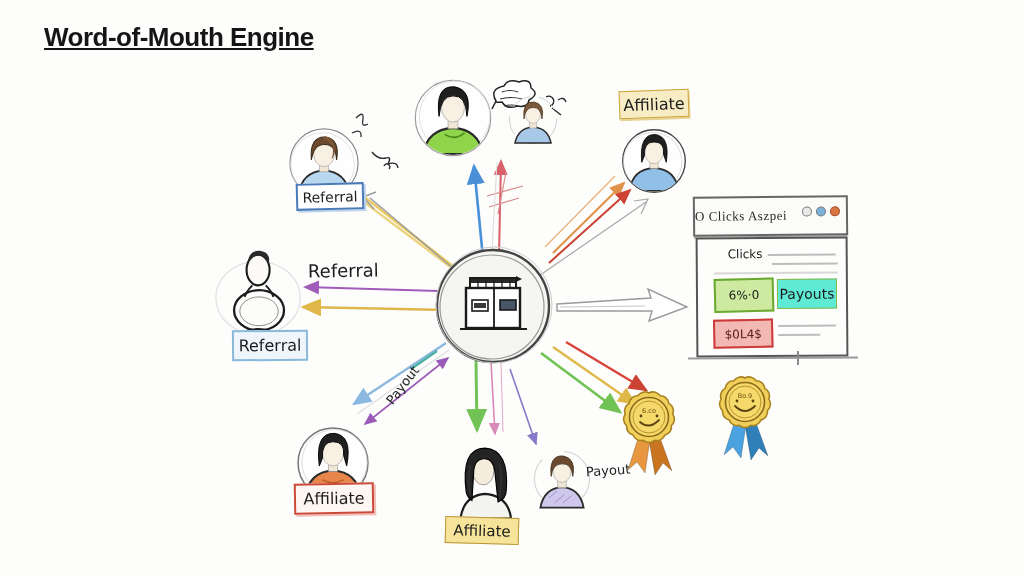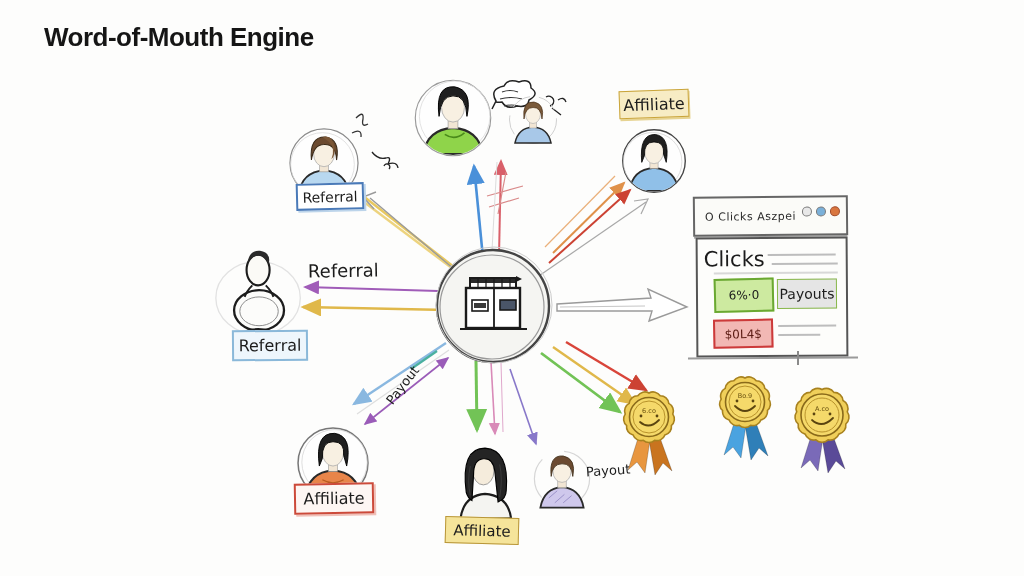--- a/index.html
+++ b/index.html
@@ -1,42 +1,42 @@
 <!DOCTYPE html>
 <html><head>
 <meta charset="utf-8">
 <style>
   html,body{margin:0;padding:0;}
   body{width:1024px;height:576px;overflow:hidden;background:#fff;}
   #stage{position:relative;width:1024px;height:576px;background:#fdfdfc;font-family:"DejaVu Sans",sans-serif;}
   .abs{position:absolute;}
   .hand{font-family:"DejaVu Sans",sans-serif;color:#1c1c1c;}
-  .title{left:44px;top:22px;font-size:26px;font-weight:700;color:#151515;letter-spacing:-0.5px;font-family:"Liberation Sans",sans-serif;}
+  .title{left:44px;top:22px;font-size:26px;font-weight:700;color:#151515;letter-spacing:-0.5px;font-family:"Liberation Sans",sans-serif;text-decoration:underline;}
   .labelbox{display:flex;align-items:center;justify-content:center;background:#fff;}
   .lb-ref-tl{left:296px;top:183px;width:64px;height:23px;border:2px solid #4a7ab8;box-shadow:2px 2px 0 #bcd4ea;font-size:14px;transform:rotate(-1.5deg);}
   .lb-aff-top{left:619px;top:90px;width:68px;height:26px;background:#f7ecc4;border:1.5px solid #c9a43a;box-shadow:1px 2px 0 #e6d391;font-size:16px;transform:rotate(-2deg);}
   .lb-ref-left{left:232px;top:330px;width:72px;height:27px;background:#eef6fc;border:2px solid #8ab8d9;font-size:16px;transform:rotate(-0.5deg);}
   .lb-aff-bl{left:294px;top:483px;width:76px;height:27px;background:#fdf6f3;border:2px solid #cc4a3a;box-shadow:2px 2px 0 #f0c0b8;font-size:16px;transform:rotate(-1deg);}
   .lb-aff-bc{left:445px;top:517px;width:72px;height:25px;background:#f5e49a;border:1.5px solid #b8963a;font-size:15px;transform:rotate(1.5deg);}
   .txt-ref-mid{left:308px;top:260px;font-size:18px;transform:rotate(-1deg);}
   .txt-pay-diag{left:383px;top:398px;font-size:13px;transform:rotate(-52deg);transform-origin:left top;}
   .txt-pay-right{left:586px;top:463px;font-size:13px;transform:rotate(-4deg);}
   .dash-titlebar{left:693px;top:196px;width:151px;height:36px;background:#fbfbf8;border:2px solid #666;transform:rotate(-0.6deg);display:flex;align-items:center;box-shadow:0 3px 0 -1px #999;}
-  .dash-titlebar .ttext{margin-left:10px;font-size:11px;color:#2a2a2a;letter-spacing:0.5px;}
+  .dash-titlebar .ttext{font-size:13px;color:#2a2a2a;letter-spacing:0.5px;font-family:Liberation Serif, serif;}
   .dots{position:absolute;right:6px;top:9px;display:flex;gap:4px;}
   .dot{width:10px;height:10px;border-radius:50%;border:1.5px solid #777;box-sizing:border-box;}
   .dot.d1{background:#e8e8e8;}
   .dot.d2{background:#7ab0d9;}
   .dot.d3{background:#d9763f;border-color:#a04a28;}
   .dash-panel{left:696px;top:237px;width:148px;height:116px;background:#fdfdfb;border:2px solid #555;transform:rotate(-0.4deg);}
-  .dash-heading{left:6px;top:8px;font-size:21px;position:absolute;}
+  .dash-heading{left:30px;top:8px;font-size:12px;position:absolute;}
   .gline{position:absolute;background:#bdbdbd;height:1.5px;}
   .metric{position:absolute;display:flex;align-items:center;justify-content:center;}
   .m-green{left:16px;top:39px;width:56px;height:30px;background:#cdeaa0;border:2px solid #6aa832;font-size:12px;transform:rotate(-1deg);}
-  .m-payouts{left:79px;top:40px;width:58px;height:28px;background:#e5e5e5;border:1.5px solid #88b84a;font-size:14px;}
+  .m-payouts{left:79px;top:40px;width:58px;height:28px;background:#5eead4;border:1.5px solid #88b84a;font-size:14px;}
   .m-red{left:15px;top:80px;width:56px;height:25px;background:#f2b8b4;border:2px solid #cc3a3a;font-size:12px;color:#5a1a12;transform:rotate(-0.8deg);}
   .stand-line{left:688px;top:357px;width:170px;height:2px;background:#9a9a9a;transform:rotate(-0.3deg);}
   .stand-leg{left:797px;top:351px;width:2px;height:14px;background:#8a8a8a;}
   svg{display:block;}
   .avatar{pointer-events:auto;}
 </style>
 </head>
 <body>
 
 <div id="stage">
@@ -357,31 +357,14 @@
         <circle cx="40" cy="34" r="19.5" fill="#f5d96a" stroke="#8a6a1a" stroke-width="1.6"></circle>
         <circle cx="40" cy="34" r="16" fill="none" stroke="#b8922a" stroke-width="1"></circle>
         <text x="40" y="30" text-anchor="middle" font-size="6.5" fill="#6a5210" font-family="DejaVu Sans, sans-serif">Bo.9</text>
         <circle cx="32" cy="33" r="1.4" fill="#5a4410"></circle>
           <circle cx="48" cy="33" r="1.4" fill="#5a4410"></circle>
         <path d="M30,38 Q40,48 50,38" stroke="#5a4410" stroke-width="1.8" fill="none" stroke-linecap="round"></path>
       </g>
     </svg>
   </div>
 
-  <div class="abs" style="left:780px;top:379px;width:84px;height:114px">
-    <svg width="84" height="114" viewBox="0 0 84 114">
-      <g>
-        <polygon points="32,54 43,59 38,92 30,81 21,89" stroke="#00000033" stroke-width="1" fill="#7a6ab8"></polygon>
-        <polygon points="52,54 42,59 48,94 56,82 65,90" stroke="#00000033" stroke-width="1" fill="#5a4a98"></polygon>
-      </g>
-      <g>
-        <path fill="#f0cf5a" stroke="#a8821f" stroke-width="1.6" d="M42.0,10.5 A9,9 0 0 1 53.9,13.4 A9,9 0 0 1 63.0,21.5 A9,9 0 0 1 67.3,32.9 A9,9 0 0 1 65.8,45.0 A9,9 0 0 1 58.9,55.1 A9,9 0 0 1 48.1,60.8 A9,9 0 0 1 35.9,60.8 A9,9 0 0 1 25.1,55.1 A9,9 0 0 1 18.2,45.0 A9,9 0 0 1 16.7,32.9 A9,9 0 0 1 21.0,21.5 A9,9 0 0 1 30.1,13.4 A9,9 0 0 1 42.0,10.5 Z"></path>
-        <circle cx="42" cy="36" r="21" fill="#f5d96a" stroke="#8a6a1a" stroke-width="1.6"></circle>
-        <circle cx="42" cy="36" r="17" fill="none" stroke="#b8922a" stroke-width="1"></circle>
-        <text x="42" y="32" text-anchor="middle" font-size="6.5" fill="#6a5210" font-family="DejaVu Sans, sans-serif">A.co</text>
-        <circle cx="34" cy="35" r="1.4" fill="#5a4410"></circle>
-          <circle cx="50" cy="35" r="1.4" fill="#5a4410"></circle>
-        <path d="M32,41 Q42,50 53,39" stroke="#5a4410" stroke-width="1.8" fill="none" stroke-linecap="round"></path>
-      </g>
-    </svg>
-  </div>
 
 </div>
 
 </body></html>

